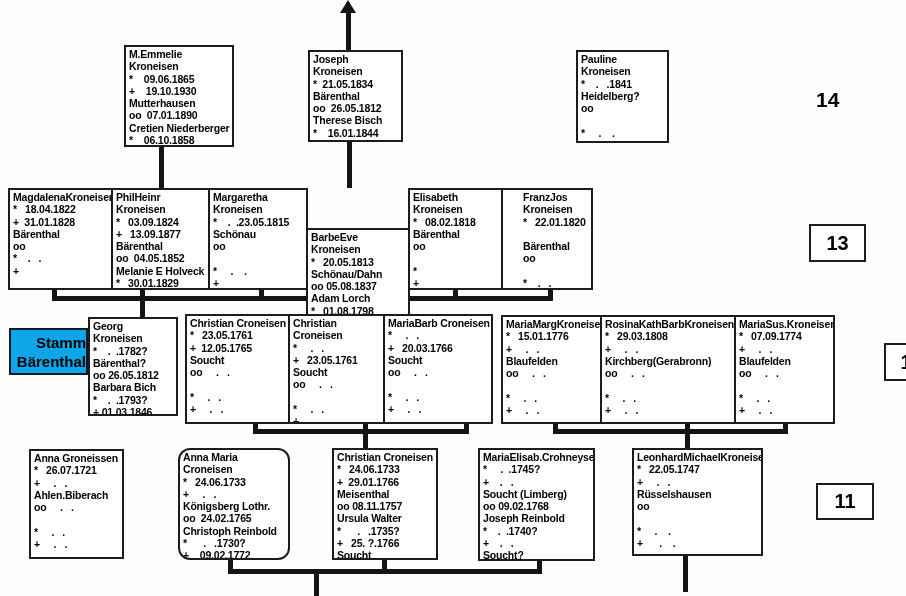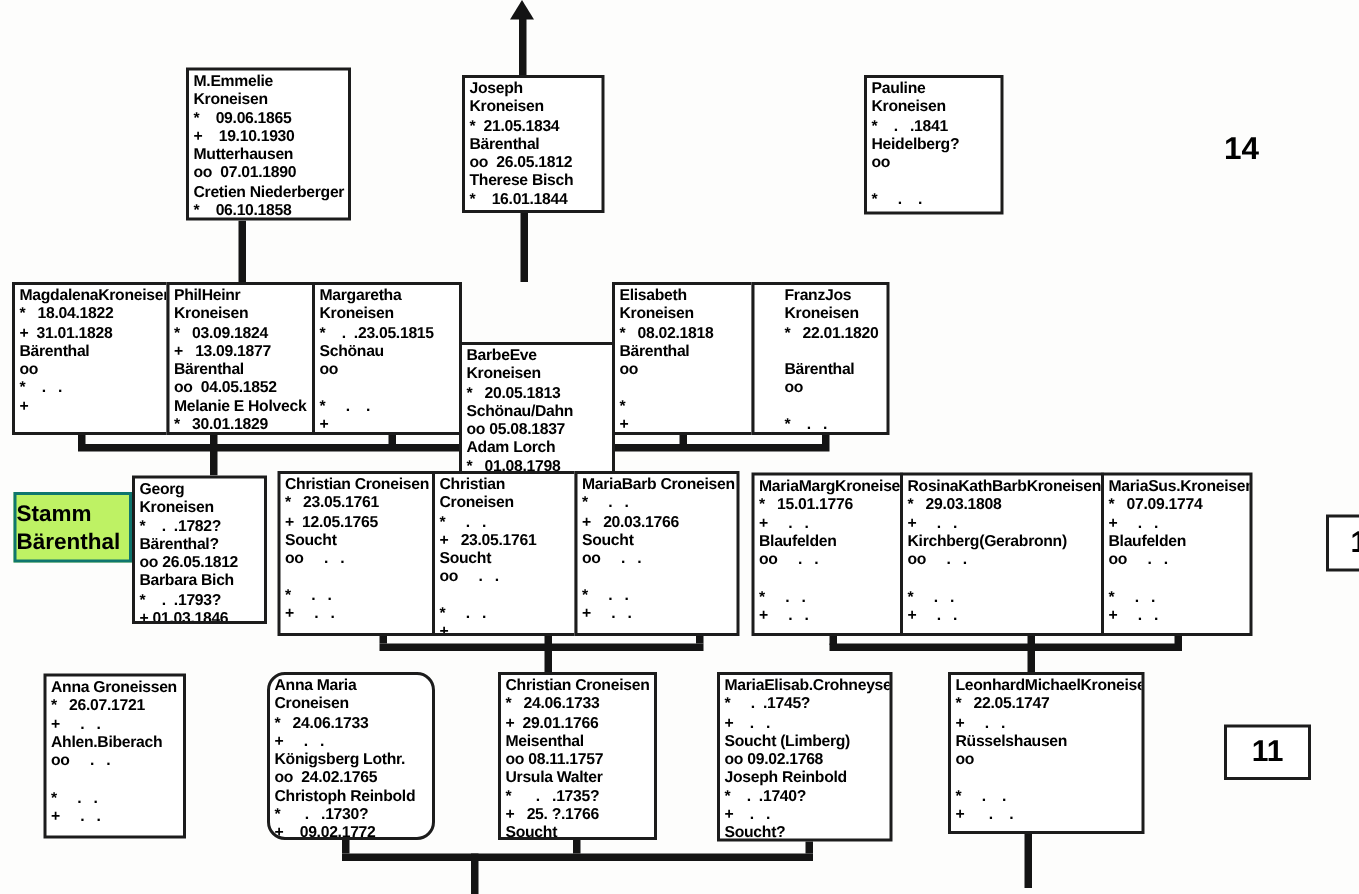--- a/index.html
+++ b/index.html
@@ -9,22 +9,22 @@
   }
   .pbox{
     position:absolute;background:#fff;border:2px solid #1c1c1c;
     font-weight:bold;font-size:10.5px;line-height:12.3px;letter-spacing:-0.2px;
     white-space:pre-wrap;padding:1px 1px 0 3px;color:#000;
     box-sizing:border-box;z-index:2;overflow:hidden;
   }
   .hline,.vline{position:absolute;background:#141414;z-index:1;}
   .stamm{
     position:absolute;left:9px;top:328px;width:79px;height:47px;
-    border:2px solid #0f766e;background:#bef264;font-weight:bold;font-size:15px;
-    line-height:19px;text-align:left;white-space:pre-wrap;z-index:2;
+    border:2px solid #0f172a;background:#0ea5e9;font-weight:bold;font-size:15px;
+    line-height:19px;text-align:right;white-space:pre-wrap;z-index:2;
     box-sizing:border-box;padding-top:3px;color:#000;
   }
   .genlabel{position:absolute;font-weight:bold;font-size:20px;color:#000;z-index:2;margin-left:44px;}
   .genboxed{
     border:2px solid #1c1c1c;background:#fff;display:flex;align-items:center;
     justify-content:center;box-sizing:border-box;
   }
   .arrowhead{
     position:absolute;width:0;height:0;
     border-left:8px solid transparent;border-right:8px solid transparent;
@@ -236,16 +236,17 @@
 +      .    .</div>
 
   <div class="hline" style="left:228px;top:569px;width:314px;height:5px;"></div>
   <div class="vline" style="left:228px;top:560px;width:5px;height:9px;"></div>
   <div class="vline" style="left:382px;top:560px;width:5px;height:9px;"></div>
   <div class="vline" style="left:537px;top:560px;width:5px;height:9px;"></div>
   <div class="vline" style="left:314px;top:569px;width:5px;height:27px;"></div>
   <div class="vline" style="left:683px;top:555px;width:5px;height:37px;"></div>
 
   <div class="genlabel" style="left:772px;top:88px;font-size:21px;">14</div>
+  <div class="genlabel genboxed" style="left:765px;top:224px;width:57px;height:38px;">13</div>
   <div class="genlabel genboxed" style="left:840px;top:343px;width:55px;height:38px;">12</div>
   <div class="genlabel genboxed" style="left:772px;top:483px;width:58px;height:37px;">11</div>
 
 </div>
 
 </body></html>

